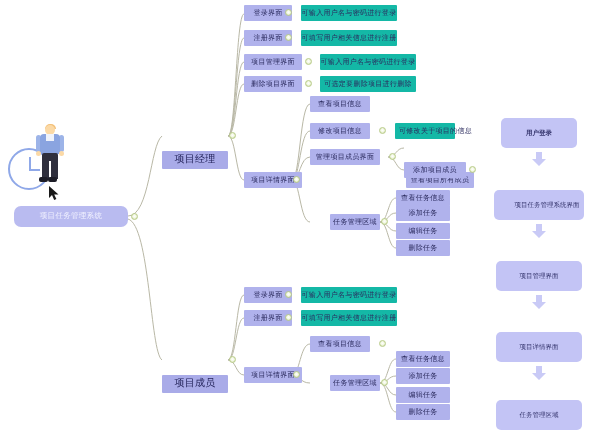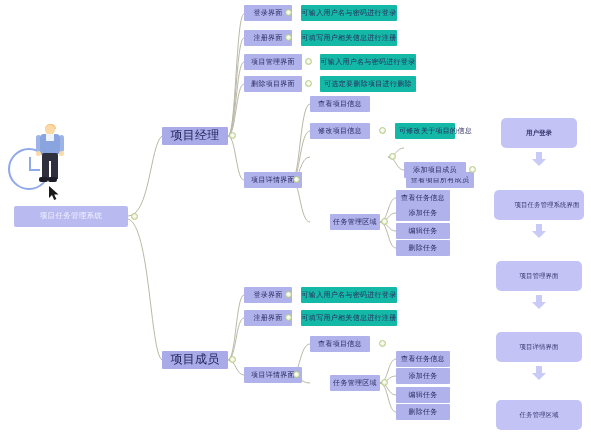--- a/index.html
+++ b/index.html
@@ -32,21 +32,22 @@
   }
   .node.root{
     background:#b9bbf0;
     color:#f2f2ff;
     font-size:7.5px;
     border-radius:2px;
   }
   .node.branch{
     background:#a9abe8;
     color:#23235a;
-    font-size:12px;
+    font-size:10px;
+    margin-top:24px;
   }
   .node.leaf{ background:#b0b2ec; }
   .node.desc{ background:#14b8a6; }
 
   
   .flow-node{
     position:absolute;
     background:#c3c4f5;
     color:#35356d;
     font-size:6.5px;
@@ -167,21 +168,21 @@
     <div class="p-legs"></div>
     <div class="p-split"></div>
     <div class="p-shoeL"></div>
     <div class="p-shoeR"></div>
   </div>
 
   <svg class="cursor" style="left:49px;top:186px;width:11px;height:15px;" viewBox="0 0 11 15">
     <path d="M0 0 L0 12 L3 9 L5.2 14 L7.4 13 L5.2 8.4 L9.5 8.4 Z" fill="#1a1a1a"></path>
   </svg>
 
-  <div class="node root" style="left:14px;top:206px;width:114px;height:21px;">项目任务管理系统</div>
+  <div class="node root" style="left:14px;top:206px;width:114px;height:21px;border-radius:7px;">项目任务管理系统</div>
   <div class="handle" style="left:131px;top:213px;"></div>
 
   <div class="node branch" style="left:162px;top:127px;width:66px;height:18px;">项目经理</div>
   <div class="handle" style="left:229px;top:132px;"></div>
 
   <div class="node leaf" style="left:244px;top:5px;width:48px;height:16px;">登录界面</div>
   <div class="handle" style="left:285px;top:9px;"></div>
   <div class="node desc" style="left:301px;top:5px;width:96px;height:16px;">可输入用户名与密码进行登录</div>
 
   <div class="node leaf" style="left:244px;top:30px;width:48px;height:16px;">注册界面</div>
@@ -198,20 +199,21 @@
 
   <div class="node leaf" style="left:244px;top:172px;width:58px;height:16px;">项目详情界面</div>
   <div class="handle" style="left:293px;top:176px;"></div>
 
   <div class="node leaf" style="left:310px;top:96px;width:60px;height:16px;">查看项目信息</div>
 
   <div class="node leaf" style="left:310px;top:123px;width:60px;height:16px;">修改项目信息</div>
   <div class="handle" style="left:379px;top:127px;"></div>
   <div class="node desc" style="left:395px;top:123px;width:60px;height:16px;padding-left:24px;">可修改关于项目的信息</div>
 
+  <div class="node leaf" style="left:310px;top:149px;width:70px;height:16px;">管理项目成员界面</div>
   <div class="handle" style="left:389px;top:153px;"></div>
   <div class="node leaf" style="left:406px;top:140px;width:68px;height:16px;margin-top:32px;">查看项目所有成员</div>
   <div class="node leaf" style="left:404px;top:162px;width:62px;height:16px;">添加项目成员</div>
   <div class="handle" style="left:469px;top:166px;"></div>
 
   <div class="node leaf" style="left:330px;top:214px;width:50px;height:16px;">任务管理区域</div>
   <div class="handle" style="left:381px;top:218px;"></div>
   <div class="node leaf" style="left:396px;top:190px;width:54px;height:16px;">查看任务信息</div>
   <div class="node leaf" style="left:396px;top:205px;width:54px;height:16px;">添加任务</div>
   <div class="node leaf" style="left:396px;top:223px;width:54px;height:16px;">编辑任务</div>

